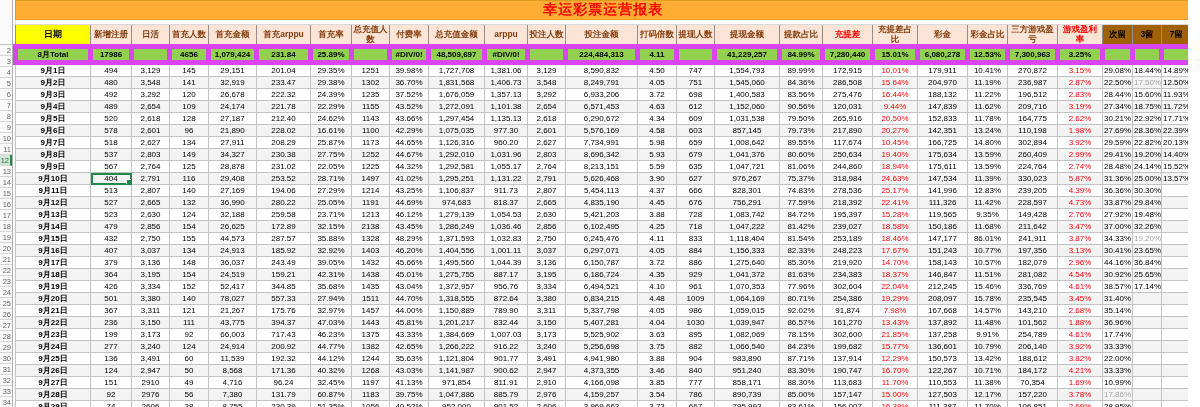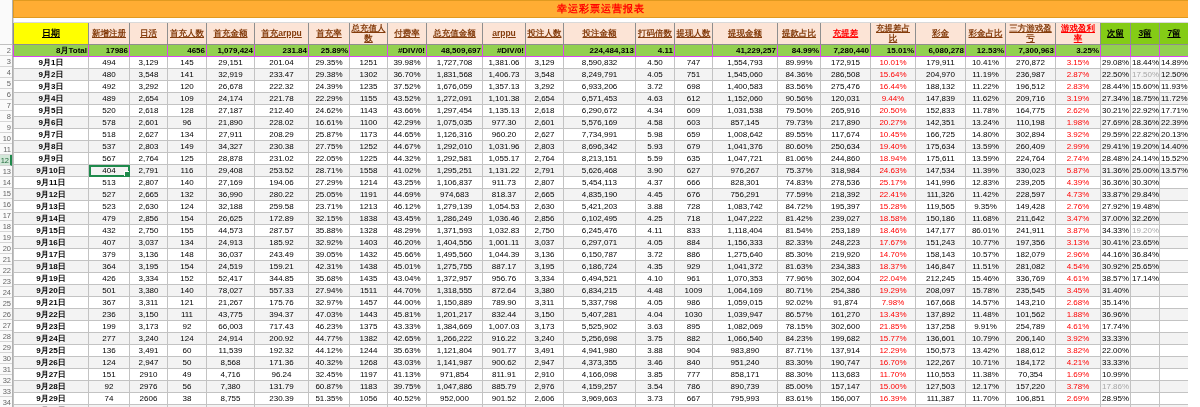--- a/index.html
+++ b/index.html
@@ -18,35 +18,35 @@
   }
   .g-cell.active{background:#d2e7d8;border-right:2px solid #1f8a4c;color:#1f6b3c;font-weight:normal;}
   
   table.rep{border-collapse:collapse;table-layout:fixed;width:1175px;}
   table.rep td,table.rep th{
     box-sizing:border-box;overflow:hidden;white-space:nowrap;
     border:1px solid #b9b9b9;text-align:center;vertical-align:middle;padding:0 1px;
   }
   tr.title-row td{
     background:#ffad33;border:1px solid #e09a20;height:17px;
-    font-size:10px;font-weight:bold;color:#ff0000;letter-spacing:1px;
+    font-size:14px;font-weight:bold;color:#ff0000;letter-spacing:1px;
   }
   tr.spacer-row td{background:#ffffff;height:5px;border:1px solid #d9d9d9;}
   tr.head-row th{
     background:#fce4d6;color:#843c0c;font-size:8.5px;font-weight:bold;height:22px;
-    line-height:1.1;white-space:normal;border:1px solid #8e8e8e;text-decoration:underline;
+    line-height:1.1;white-space:normal;border:1px solid #8e8e8e;
   }
   tr.head-row th.h-date{background:#ffff00;color:#000000;font-size:9px;}
   tr.head-row th.h-red{color:#ff0000;margin-top:38px;}
-  tr.head-row th.h-plain{background:#84cc16;color:#000000;text-align:center;}
+  tr.head-row th.h-plain{background:#a16207;color:#000000;text-align:center;}
   tr.body-row{height:11px;}
   tr.body-row td{font-size:8px;color:#000;background:#ffffff;border:1px solid #c3c3c3;}
   tr.body-row:nth-child(odd) td{background:#f3f3f3;}
   tr.body-row td.date{font-weight:bold;}
-  tr.total-row td{background:#92d050 !important;font-weight:bold;border:1px solid #d946ef;text-align:right;}
+  tr.total-row td{background:#92d050 !important;font-weight:bold;border:5px solid #d946ef;}
   td.c-red{color:#ff0000 !important;}
   td.c-mut{color:#a6a6a6 !important;}
   td.sel{position:relative;outline:2px solid #1f8a4c;outline-offset:-2px;z-index:3;margin-left:9px;}
   td.sel::after{
     content:"";position:absolute;right:-1px;bottom:-1px;width:4px;height:4px;
     background:#1f8a4c;border:1px solid #ffffff;z-index:4;
   }
   .right-margin{background:#ffffff;}
 </style>
 </head>
@@ -437,21 +437,21 @@
             <td>15.52%</td>
           </tr>
           <tr class="body-row">
             <td class="date">9月10日</td>
             <td class="sel">404</td>
             <td>2,791</td>
             <td>116</td>
             <td>29,408</td>
             <td>253.52</td>
             <td>28.71%</td>
-            <td>1558</td>
+            <td>1497</td>
             <td>41.02%</td>
             <td>1,295,251</td>
             <td>1,131.22</td>
             <td>2,791</td>
             <td>5,626,468</td>
             <td>3.90</td>
             <td>627</td>
             <td>976,267</td>
             <td>75.37%</td>
             <td>318,984</td>
@@ -549,21 +549,21 @@
             <td></td>
           </tr>
           <tr class="body-row">
             <td class="date">9月14日</td>
             <td>479</td>
             <td>2,856</td>
             <td>154</td>
             <td>26,625</td>
             <td>172.89</td>
             <td>32.15%</td>
-            <td>1838</td>
+            <td>2138</td>
             <td>43.45%</td>
             <td>1,286,249</td>
             <td>1,036.46</td>
             <td>2,856</td>
             <td>6,102,495</td>
             <td>4.25</td>
             <td>718</td>
             <td>1,047,222</td>
             <td>81.42%</td>
             <td>239,027</td>

